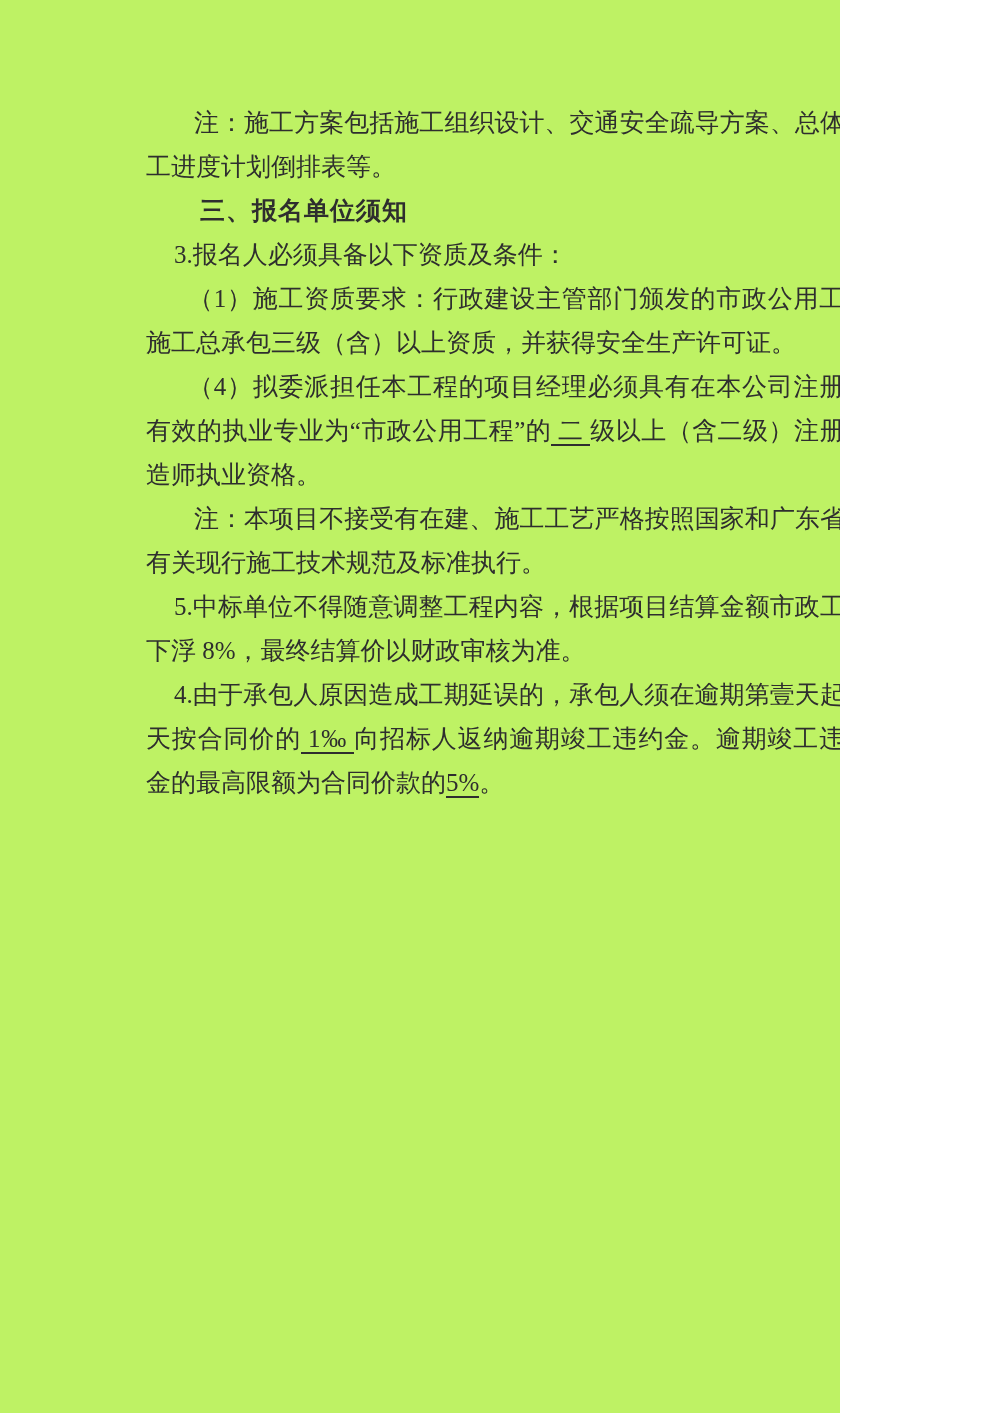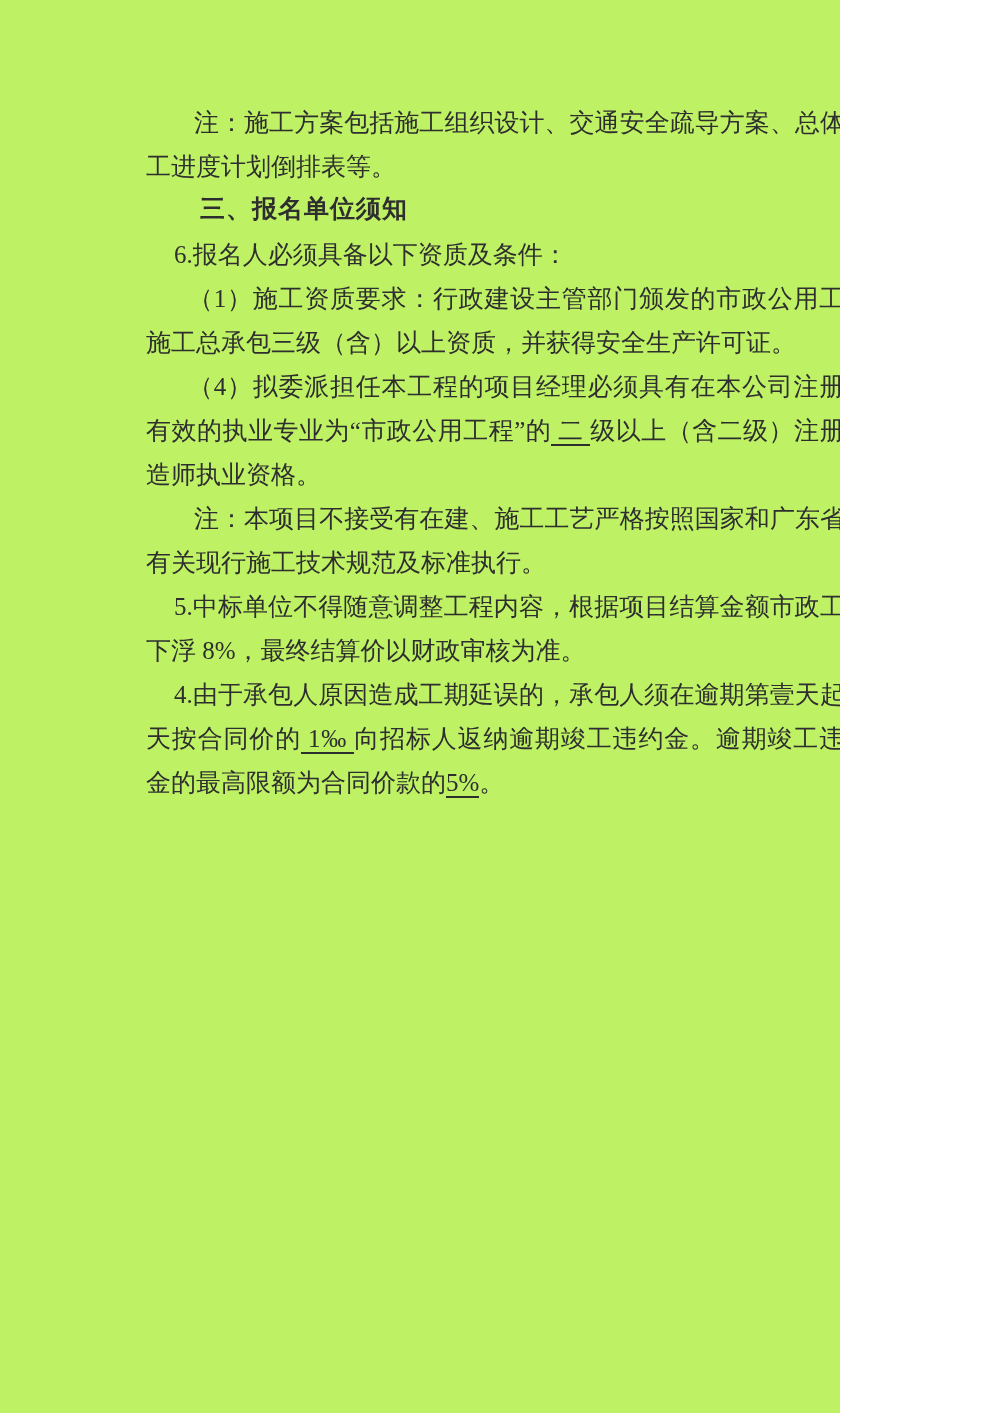--- a/index.html
+++ b/index.html
@@ -20,41 +20,41 @@
     line-height: 44px;
     color: #2e2e2e;
     text-align: justify;
     text-justify: inter-ideograph;
   }
   .doc p { margin: 0; padding: 0; }
   .indent-note { text-indent: 48px; }
   .indent-num  { text-indent: 28px; }
   .indent-sub  { text-indent: 42px; }
   .heading {
-    font-family: Liberation Mono, monospace;
+    font-family: Liberation Serif, serif;
     font-weight: bold;
     text-indent: 54px;
     letter-spacing: 1px;
   }
   .u {
     border-bottom: 2px solid #2e2e2e;
     white-space: pre;
   }
 </style>
 </head>
 <body>
 
 <div class="page">
   <div class="doc">
 
     <p class="indent-note">注：施工方案包括施工组织设计、交通安全疏导方案、总体施工进度计划倒排表等。</p>
 
     <p class="heading">三、报名单位须知</p>
 
-    <p class="indent-num">6.报名人必须具备以下资质及条件：</p>
+    <p class="indent-num">3.报名人必须具备以下资质及条件：</p>
 
     <p class="indent-sub">（1）施工资质要求：行政建设主管部门颁发的市政公用工程施工总承包三级（含）以上资质，并获得安全生产许可证。</p>
 
     <p class="indent-sub"><span>（4）拟委派担任本工程的项目经理必须具有在本公司注册的有效的执业专业为“市政公用工程”的</span><span class="u"> 二 </span><span>级以上（含二级）注册建造师执业资格。</span></p>
 
     <p class="indent-note">注：本项目不接受有在建、施工工艺严格按照国家和广东省的有关现行施工技术规范及标准执行。</p>
 
 
 
 

